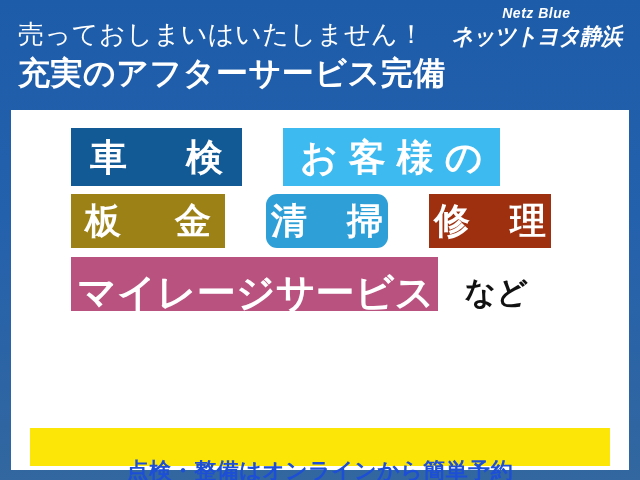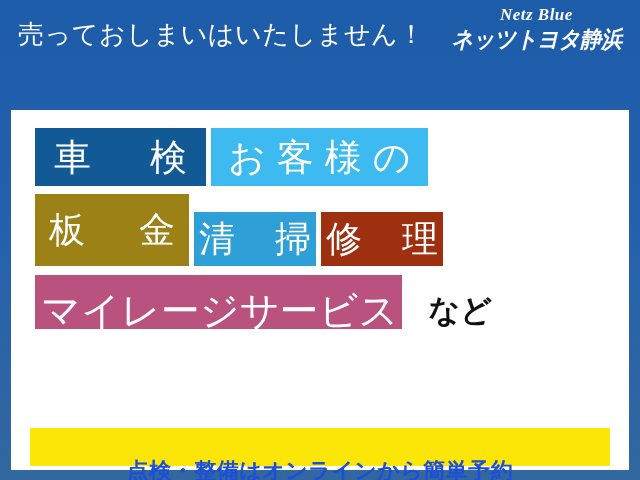--- a/index.html
+++ b/index.html
@@ -52,24 +52,24 @@
   }
   .logo {
     position: absolute;
     right: 12px;
     top: 6px;
     text-align: center;
     color: #ffffff;
     line-height: 1;
   }
   .logo-top {
-    font-family: Liberation Serif, serif;
+    font-family: Liberation Sans, sans-serif;
     font-style: italic;
     font-weight: bold;
-    font-size: 17px;
+    font-size: 14px;
     letter-spacing: 0.5px;
     white-space: nowrap;
   }
   .logo-bottom {
     margin-top: 5px;
     font-size: 23px;
     font-weight: bold;
     font-style: italic;
     letter-spacing: -0.5px;
     white-space: nowrap;
@@ -99,51 +99,53 @@
     align-items: flex-end;
     margin-left: 24px;
     margin-top: 18px;
     gap: 5px;
   }
   .badge-row.r2 { margin-top: 8px; }
   .badge-row.r3 { margin-top: 9px; }
 
   .badge {
     color: #ffffff;
-    font-weight: normal;
+    font-weight: bold;
     line-height: 1;
     white-space: nowrap;
     box-sizing: border-box;
     display: flex;
     align-items: center;
     justify-content: center;
+    margin-left: 36px;
   }
   .badge.b1 {
     height: 58px;
     font-size: 37px;
     letter-spacing: 11px;
     padding: 0 8px 0 19px;
   }
   .badge.b2 {
     height: 58px;
     font-size: 37px;
     letter-spacing: 11px;
     padding: 0 6px 0 17px;
   }
   .badge.b3 {
-    height: 72px;
+    height: 54px;
     font-size: 36px;
     letter-spacing: 9px;
     padding: 0 5px 0 14px;
   }
   .badge.b4 {
     height: 54px;
     font-size: 36px;
     letter-spacing: 2px;
     padding: 0 3px 0 5px;
+    border-radius: 11px;
   }
   .badge.b5 {
     height: 54px;
     font-size: 36px;
     letter-spacing: 2px;
     padding: 0 3px 0 5px;
   }
   .badge.wide {
     height: 54px;
     font-size: 39px;
@@ -197,20 +199,21 @@
     margin-top: 48px;
   }
 </style>
 </head>
 <body>
 
 <div id="ad">
 
   <div class="header">
     <div class="header-line1">売っておしまいはいたしません！</div>
+    <div class="header-line2">充実のアフターサービス完備</div>
     <div class="logo">
       <div class="logo-top">Netz Blue</div>
       <div class="logo-bottom">ネッツトヨタ静浜</div>
     </div>
   </div>
 
   <div class="card">
 
     <div class="badge-rows">
 

